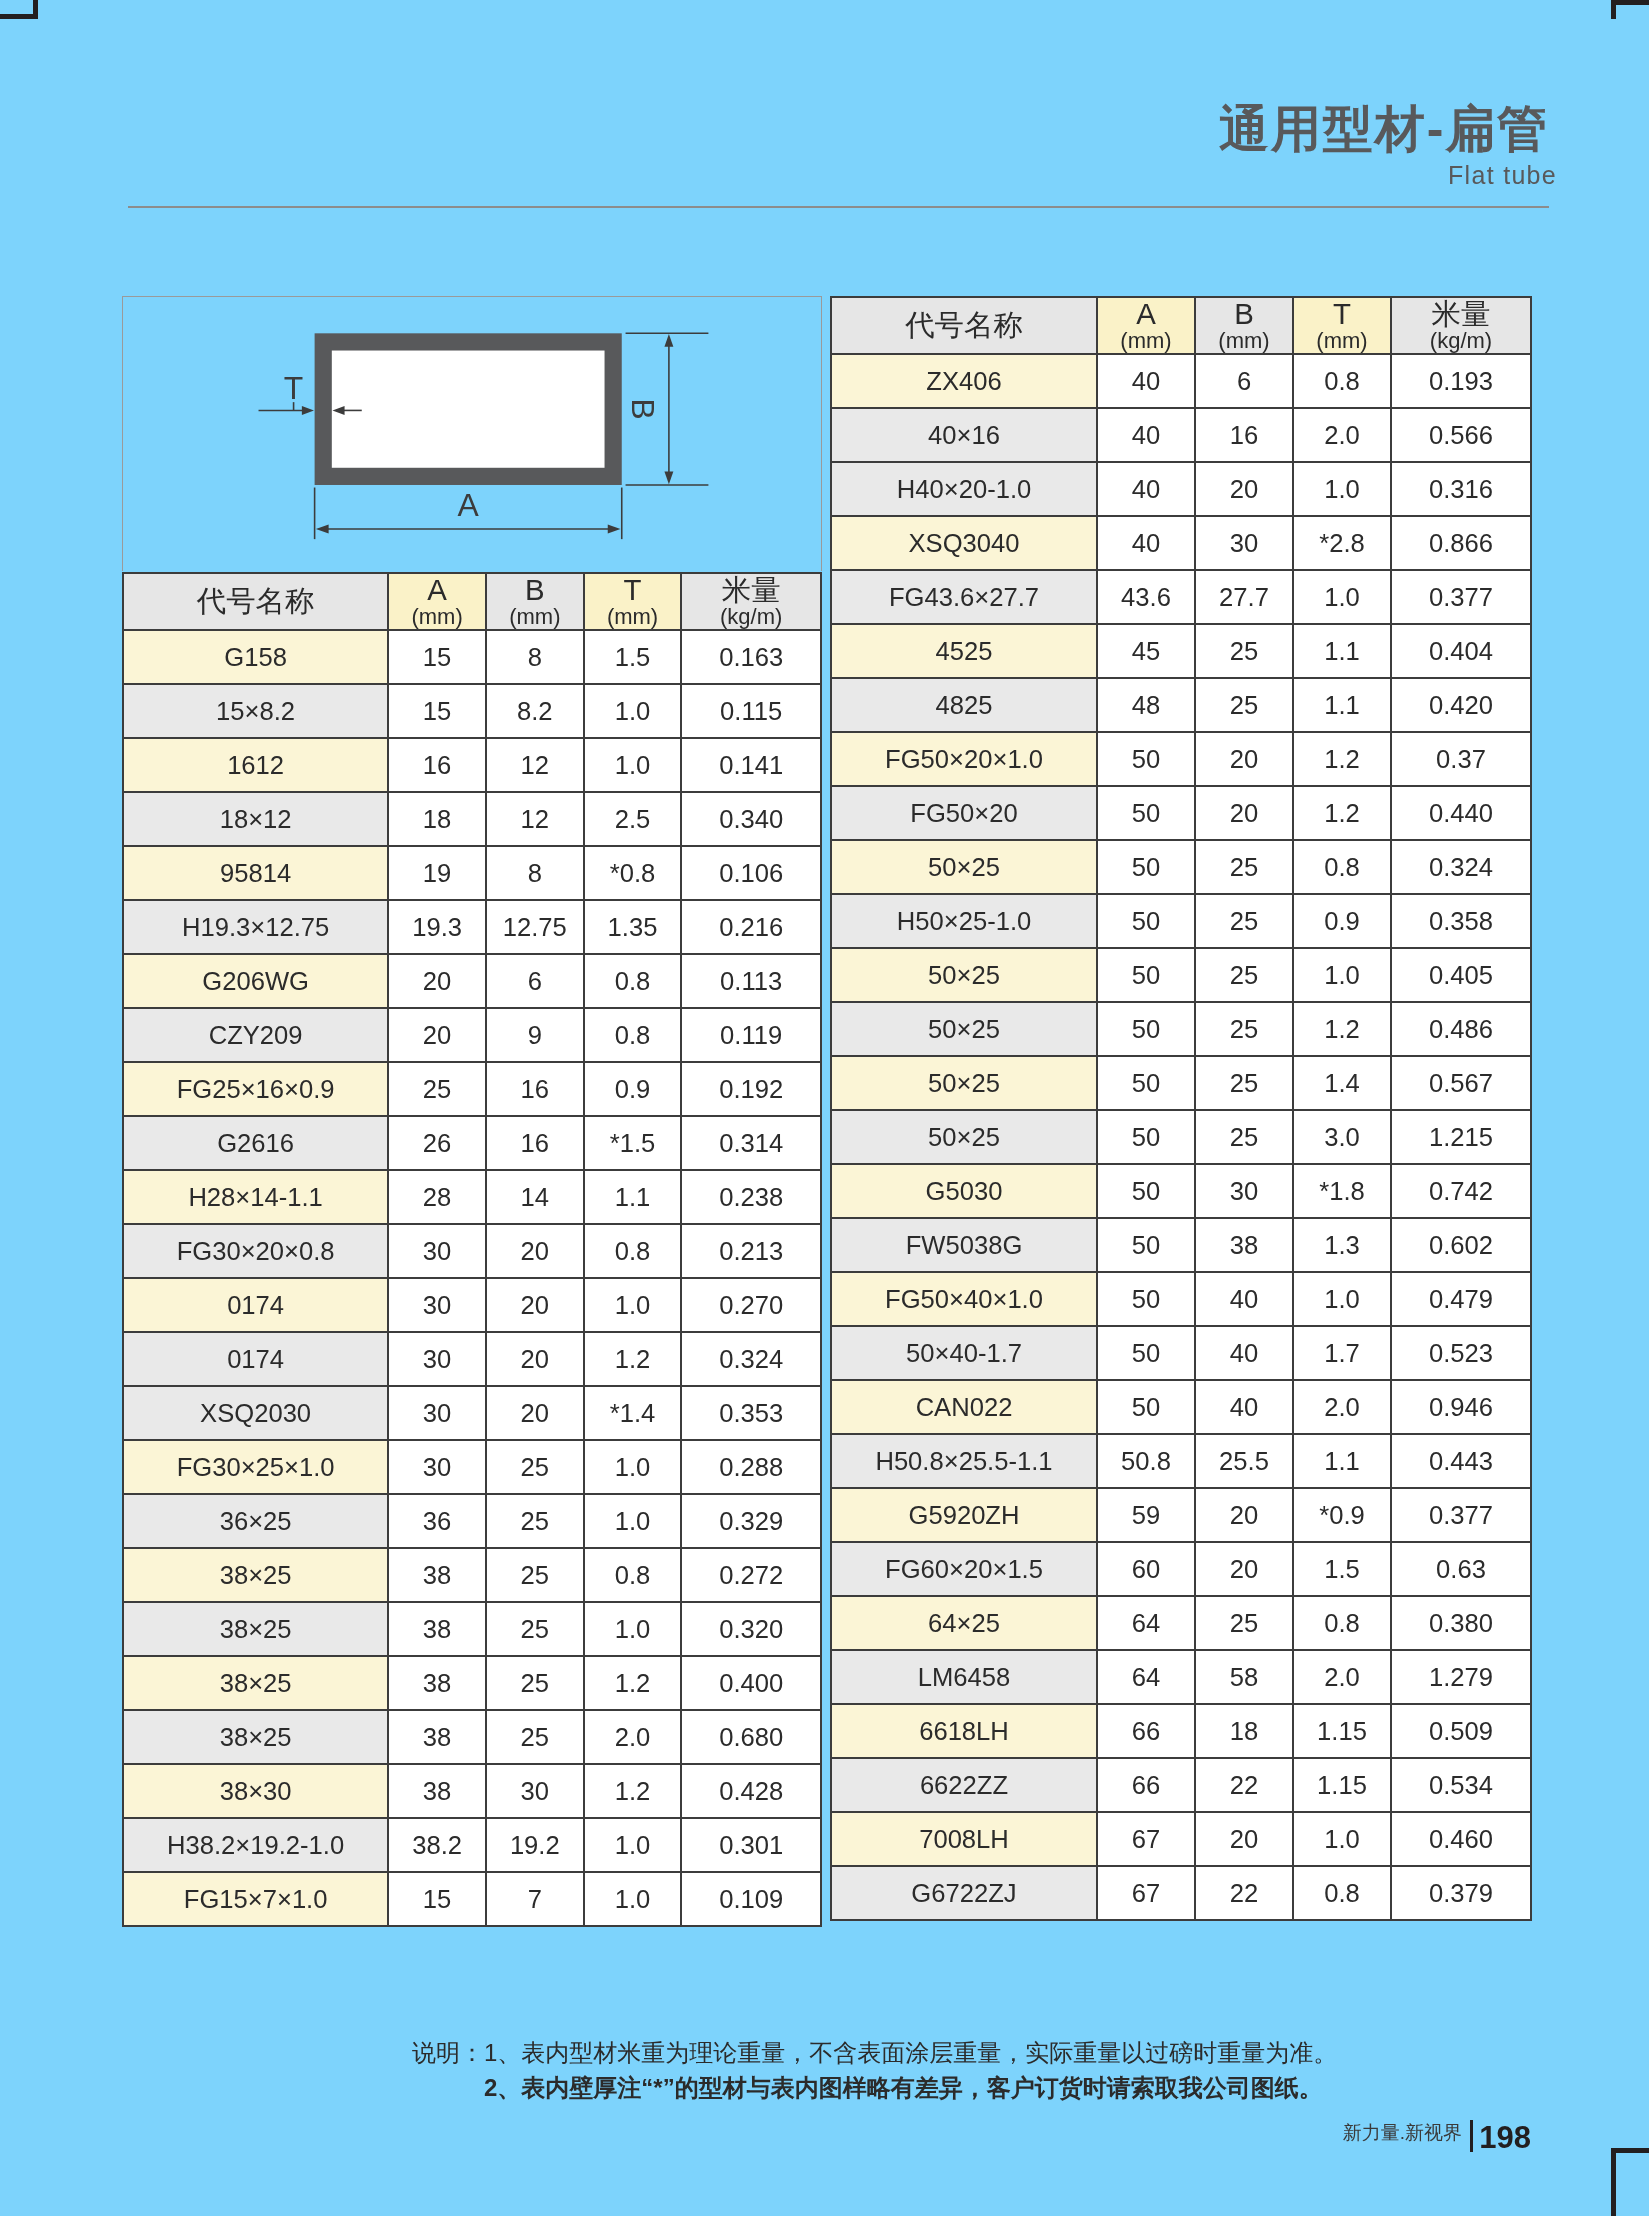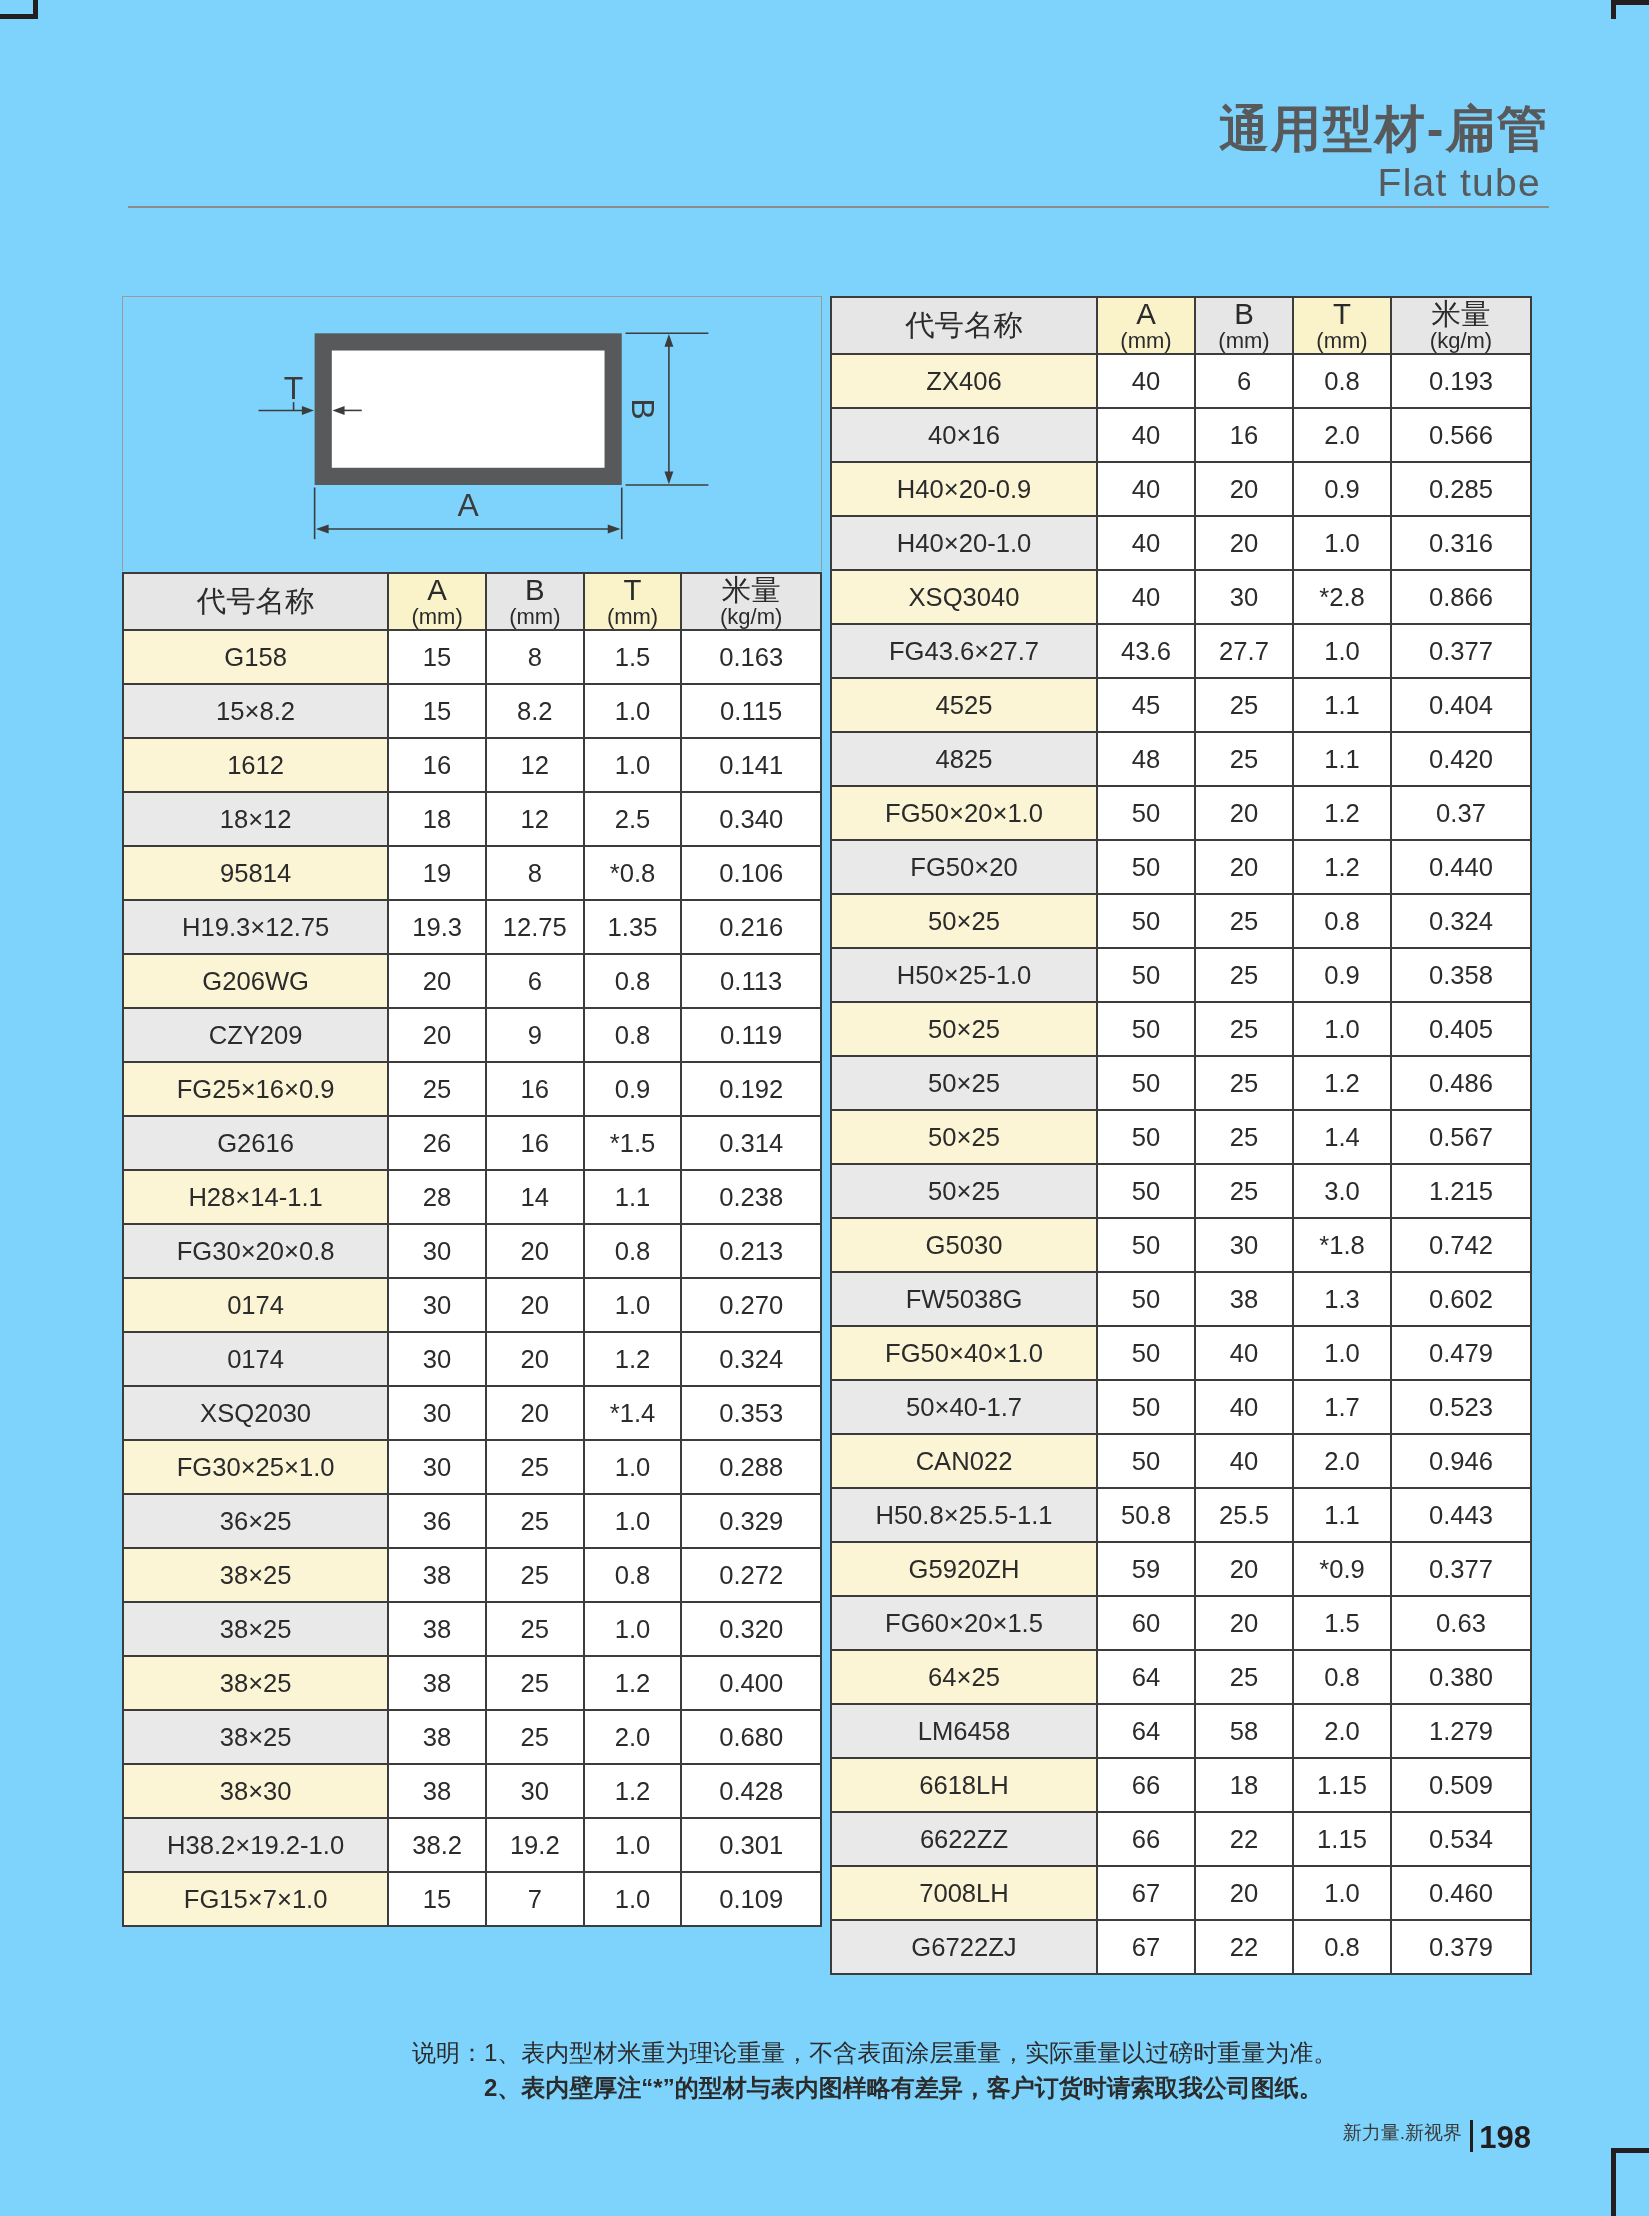--- a/index.html
+++ b/index.html
@@ -5,21 +5,21 @@
   html,body{margin:0;padding:0;background:#ffffff;}
   .page{position:relative;width:1649px;height:2216px;background:#7dd3fc;overflow:hidden;
         font-family:"Liberation Sans","DejaVu Sans",sans-serif;color:#2b2b2b;}
 
   
   .mark{position:absolute;background:#231f20;}
 
   
   .page-title{position:absolute;top:96px;right:100px;font-size:50px;font-weight:bold;
               color:#58595b;letter-spacing:1.9px;}
-  .page-subtitle{position:absolute;top:161px;right:108px;font-size:39px;color:#58595b;letter-spacing:1.3px;}
+  .page-subtitle{position:absolute;top:161px;right:92px;font-size:25px;color:#58595b;letter-spacing:1.3px;}
   .title-rule{position:absolute;left:128px;top:206px;width:1421px;height:1.9px;background:#8c8c8c;}
 
   
   .diagram-box{position:absolute;left:122px;top:296px;width:700px;height:275px;box-sizing:border-box;
                border-left:1.9px solid #9a9a9a;border-top:1.9px solid #9a9a9a;border-right:1.9px solid #9a9a9a;}
   .diagram-box svg{display:block;width:100%;height:100%;}
   .dim-line{stroke:#3c3c3c;stroke-width:2.5;}
   .dim-arrow{fill:#3c3c3c;}
   .dim-text{fill:#3c3c3c;font-size:50px;font-family:"Liberation Sans","DejaVu Sans",sans-serif;}
 
@@ -339,27 +339,20 @@
             <td>0.8</td>
             <td>0.193</td>
           </tr>
           <tr class="row-even">
             <td class="name-cell">40×16</td>
             <td>40</td>
             <td>16</td>
             <td>2.0</td>
             <td>0.566</td>
           </tr>
-          <tr class="row-odd">
-            <td class="name-cell">H40×20-0.9</td>
-            <td>40</td>
-            <td>20</td>
-            <td>0.9</td>
-            <td>0.285</td>
-          </tr>
           <tr class="row-even">
             <td class="name-cell">H40×20-1.0</td>
             <td>40</td>
             <td>20</td>
             <td>1.0</td>
             <td>0.316</td>
           </tr>
           <tr class="row-odd">
             <td class="name-cell">XSQ3040</td>
             <td>40</td>

